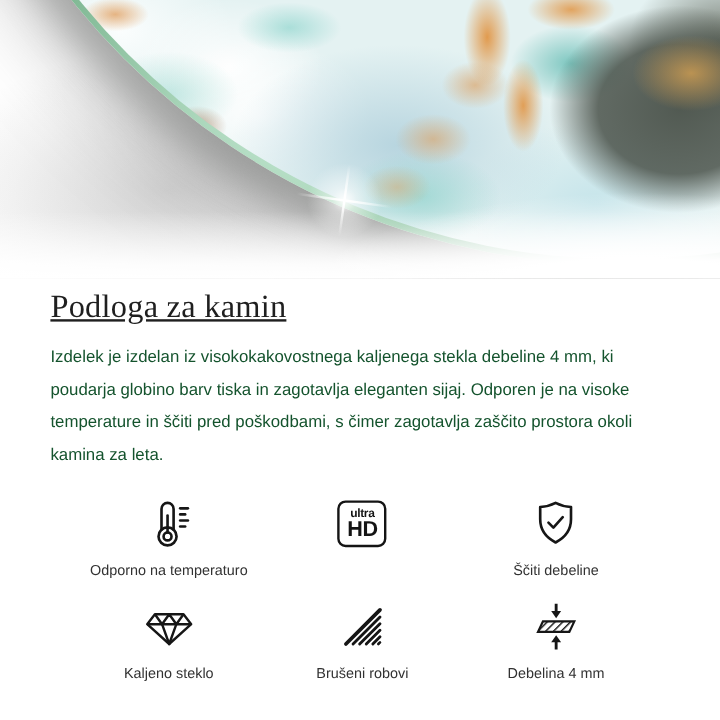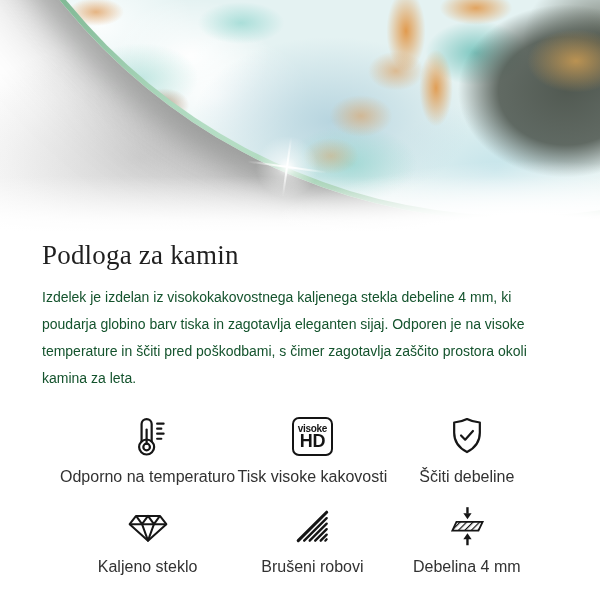--- a/index.html
+++ b/index.html
@@ -90,40 +90,41 @@
   
   .content { padding: 6px 48px 0 42px; }
   .title {
     margin: 0;
     font-family: "Liberation Serif", serif;
     font-weight: 500;
     font-size: 27px;
     line-height: 35px;
     letter-spacing: 0.2px;
     color: #1f1f1f;
+    text-decoration: underline;
   }
   .description {
     margin: 11px 0 0 0;
     font-size: 14px;
     line-height: 27px;
     color: #14532d;
     max-width: 516px;
   }
 
   
   .features {
     margin-top: 20px;
     padding: 0 8px 0 18px;
     display: grid;
     grid-template-columns: 1fr 1fr 1fr;
     row-gap: 16px;
   }
   .feature { display: flex; flex-direction: column; align-items: center; }
   .icon-wrap { height: 48px; display: flex; align-items: center; justify-content: center; }
-  .feature-label { margin-top: 8px; font-size: 16px; color: #323232; white-space: nowrap; }
+  .feature-label { margin-top: 8px; font-size: 12px; color: #323232; white-space: nowrap; }
 
   .hd-box {
     width: 37px; height: 35px;
     border: 2.5px solid #141414;
     border-radius: 7px;
     display: flex; flex-direction: column;
     align-items: center; justify-content: center;
     color: #141414;
   }
   .hd-box .ultra { font-size: 10px; font-weight: 700; line-height: 10px; letter-spacing: -0.3px; }
@@ -164,25 +165,24 @@
             <line x1="34" y1="27" x2="38.5" y2="27"></line>
           </g>
         </svg>
       </div>
       <span class="feature-label">Odporno na temperaturo</span>
     </div>
 
     <div class="feature">
       <div class="icon-wrap">
         <div class="hd-box">
-          <span class="ultra">visoke</span>
+          <span class="ultra">ultra</span>
           <span class="hd">HD</span>
         </div>
       </div>
-      <span class="feature-label">Tisk visoke kakovosti</span>
     </div>
 
     <div class="feature">
       <div class="icon-wrap">
         <svg class="ico" viewBox="0 0 48 48">
           <g fill="none" stroke="#161616" stroke-width="2.4" stroke-linejoin="round" stroke-linecap="round">
             <path d="M24 5.5 C28.5 7.8 33.2 9 38 9.3 V20.5 C38 30.5 32.5 37.2 24 41.5 C15.5 37.2 10 30.5 10 20.5 V9.3 C14.8 9 19.5 7.8 24 5.5 Z"></path>
             <path d="M17.5 23.5 L22 28 L30.5 18.5"></path>
           </g>
         </svg>

